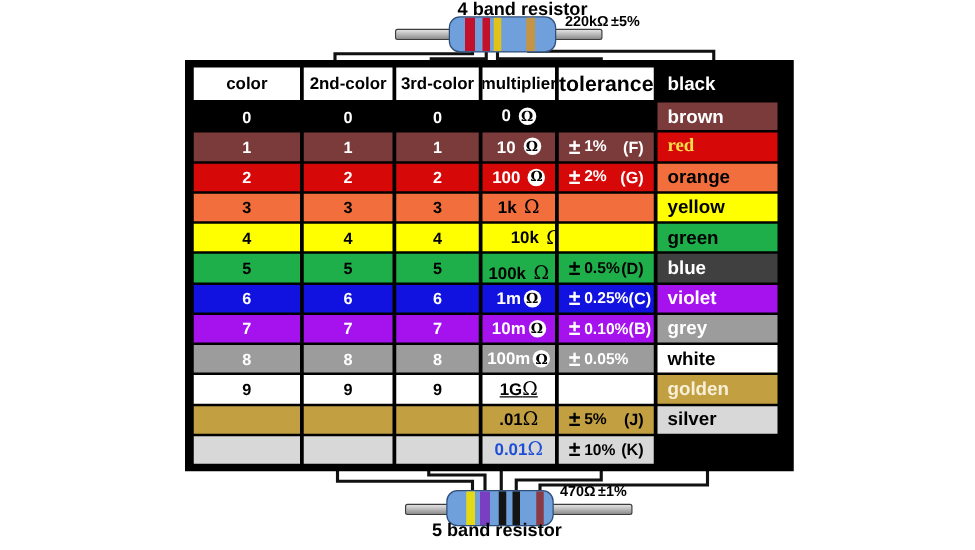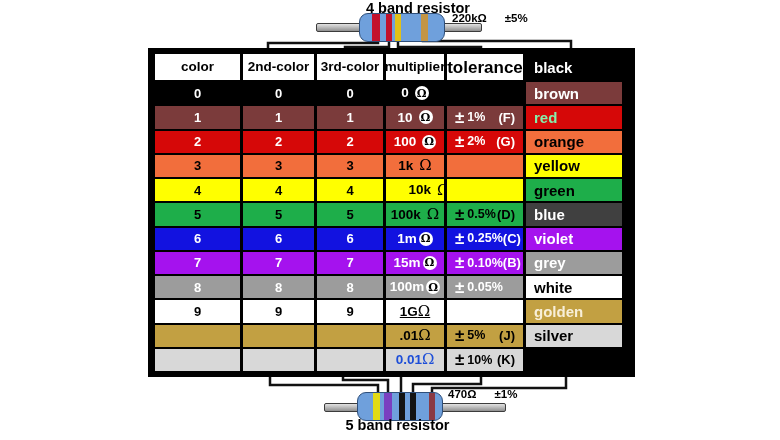--- a/index.html
+++ b/index.html
@@ -12,21 +12,21 @@
 
   
   .res-lead{position:absolute; height:7px; background:linear-gradient(#e2e2e2,#8f8f8f);
             border:1px solid #3c3c3c; z-index:2; border-radius:2px;}
   .res-body{position:absolute; width:84px; height:27px; background:#6FA0DC;
             border:1px solid #2f4f7a; border-radius:9px; z-index:3; overflow:hidden;}
   .band{position:absolute; top:0; bottom:0; width:7px;}
   .res-title{position:absolute; font-weight:bold; font-size:14.5px; color:#000;
              text-align:center; z-index:4; white-space:nowrap;}
   .res-value{position:absolute; font-weight:bold; font-size:11.5px; color:#000;
-             z-index:4; display:flex; gap:18px; white-space:nowrap;}
+             z-index:4; display:flex; gap:2px; white-space:nowrap;}
 
   
   .table-wrap{
     position:absolute; left:148px; top:48px; width:487px; height:329px;
     background:#000; box-sizing:border-box; padding:6px 13px 6px 7px;
     display:grid; grid-template-columns:85px 71px 66px 58px 76px 1fr;
     grid-template-rows:26px repeat(12, 1fr); column-gap:3px; row-gap:2px;
     z-index:1;
   }
   .cell{display:flex; align-items:center; justify-content:center;
@@ -106,21 +106,21 @@
         <span>10</span>
         <span class="omega circled gap">Ω</span>
       </div>
       <div class="cell tol-cell" style="background: rgb(123, 59, 59); color: rgb(255, 255, 255);">
         <span class="tol-left">
           <span class="pm">±</span>
           <span class="tval">1%</span>
         </span>
         <span class="letter">(F)</span>
       </div>
-      <div class="cell name-cell" style="background: rgb(214, 8, 8); color: #86efac;">red</div>
+      <div class="cell name-cell" style="background: rgb(214, 8, 8); color: #fde047; font-family: Liberation Serif, serif;">red</div>
       <div class="cell digit-cell" style="background: rgb(214, 8, 8); color: rgb(255, 255, 255);">2</div>
       <div class="cell digit-cell" style="background: rgb(214, 8, 8); color: rgb(255, 255, 255);">2</div>
       <div class="cell digit-cell" style="background: rgb(214, 8, 8); color: rgb(255, 255, 255);">2</div>
       <div class="cell mult-cell" style="background: rgb(214, 8, 8); color: rgb(255, 255, 255);">
         <span>100</span>
         <span class="omega circled gap">Ω</span>
       </div>
       <div class="cell tol-cell" style="background: rgb(214, 8, 8); color: rgb(255, 255, 255);">
         <span class="tol-left">
           <span class="pm">±</span>
@@ -143,21 +143,21 @@
       <div class="cell digit-cell" style="background: rgb(255, 255, 0); color: rgb(0, 0, 0);">4</div>
       <div class="cell mult-cell" style="background: rgb(255, 255, 0); color: rgb(0, 0, 0); padding-left: 28px;">
         <span>10k</span>
         <span class="omega plain gap">Ω</span>
       </div>
       <div class="cell tol-cell" style="background: rgb(255, 255, 0); color: rgb(0, 0, 0);"></div>
       <div class="cell name-cell" style="background: rgb(30, 174, 74); color: rgb(0, 0, 0);">green</div>
       <div class="cell digit-cell" style="background: rgb(30, 174, 74); color: rgb(0, 0, 0);">5</div>
       <div class="cell digit-cell" style="background: rgb(30, 174, 74); color: rgb(0, 0, 0);">5</div>
       <div class="cell digit-cell" style="background: rgb(30, 174, 74); color: rgb(0, 0, 0);">5</div>
-      <div class="cell mult-cell" style="background: rgb(30, 174, 74); color: rgb(0, 0, 0);">
+      <div class="cell mult-cell" style="background: rgb(30, 174, 74); color: rgb(0, 0, 0); align-items: flex-end;">
         <span>100k</span>
         <span class="omega plain gap">Ω</span>
       </div>
       <div class="cell tol-cell" style="background: rgb(30, 174, 74); color: rgb(0, 0, 0);">
         <span class="tol-left">
           <span class="pm">±</span>
           <span class="tval">0.5%</span>
         </span>
         <span class="letter">(D)</span>
       </div>
@@ -174,21 +174,21 @@
           <span class="pm">±</span>
           <span class="tval">0.25%</span>
         </span>
         <span class="letter">(C)</span>
       </div>
       <div class="cell name-cell" style="background: rgb(165, 18, 238); color: rgb(255, 255, 255);">violet</div>
       <div class="cell digit-cell" style="background: rgb(165, 18, 238); color: rgb(255, 255, 255);">7</div>
       <div class="cell digit-cell" style="background: rgb(165, 18, 238); color: rgb(255, 255, 255);">7</div>
       <div class="cell digit-cell" style="background: rgb(165, 18, 238); color: rgb(255, 255, 255);">7</div>
       <div class="cell mult-cell" style="background: rgb(165, 18, 238); color: rgb(255, 255, 255);">
-        <span>15m</span>
+        <span>10m</span>
         <span class="omega circled">Ω</span>
       </div>
       <div class="cell tol-cell" style="background: rgb(165, 18, 238); color: rgb(255, 255, 255);">
         <span class="tol-left">
           <span class="pm">±</span>
           <span class="tval">0.10%</span>
         </span>
         <span class="letter">(B)</span>
       </div>
       <div class="cell name-cell" style="background: rgb(156, 156, 156); color: rgb(255, 255, 255);">grey</div>

